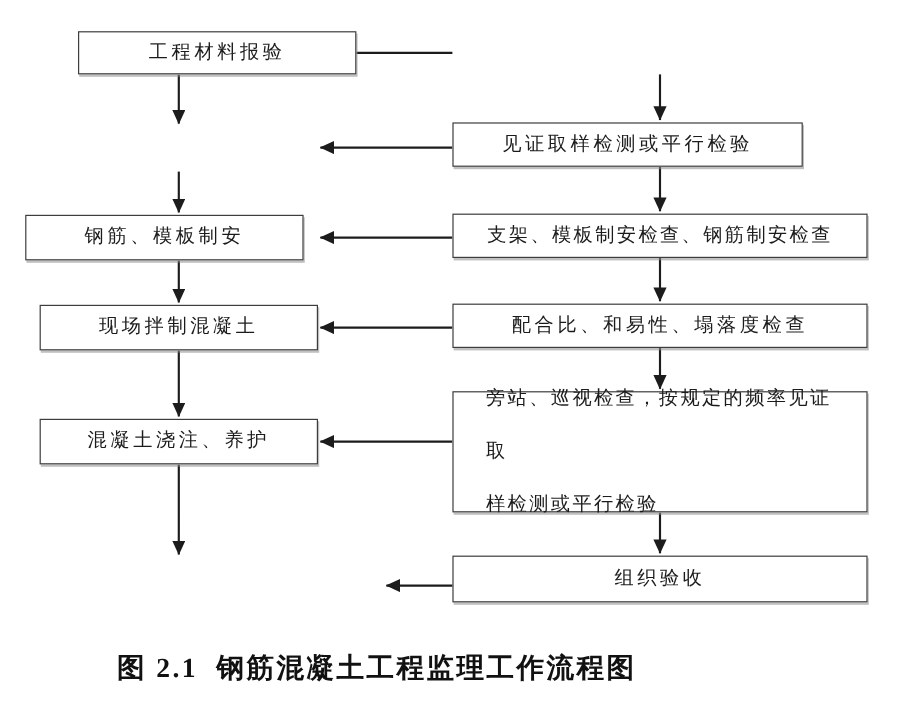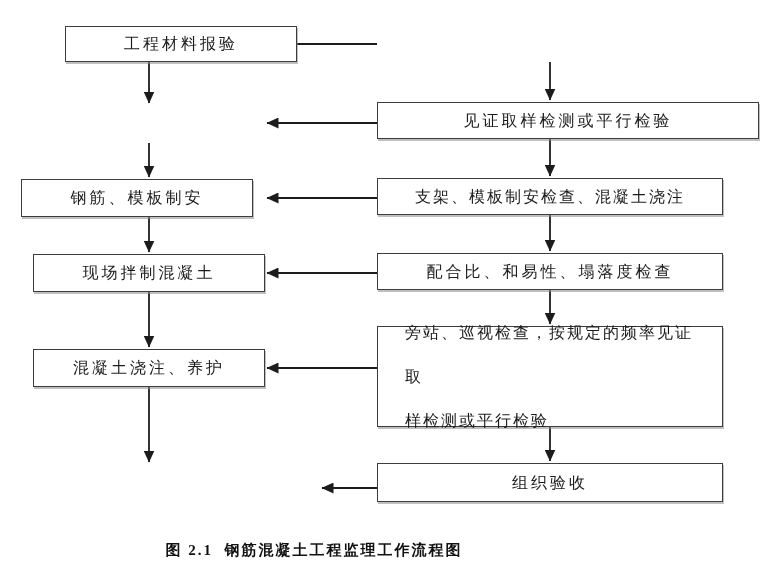--- a/index.html
+++ b/index.html
@@ -40,31 +40,31 @@
   }
   
   .b-l1 { left: 33px;  top: 26px;  width: 232px; height: 36px; margin-left: 32px; }
   .b-l2 { left: 33px;  top: 105px; width: 232px; height: 38px; }
   .b-l3 { left: 21px;  top: 179px; width: 232px; height: 38px; }
   .b-l4 { left: 33px;  top: 254px; width: 232px; height: 38px; }
   .b-l5 { left: 33px;  top: 349px; width: 232px; height: 38px; }
   .b-l6 { left: 33px;  top: 464px; width: 287px; height: 37px; letter-spacing: 2px; }
   
   .b-r1 { left: 377px; top: 28px;  width: 346px; height: 34px; letter-spacing: 2px; }
-  .b-r2 { left: 377px; top: 102px; width: 382px; height: 37px; }
+  .b-r2 { left: 377px; top: 102px; width: 292px; height: 37px; }
   .b-r3 { left: 377px; top: 178px; width: 346px; height: 37px; letter-spacing: 2px; }
   .b-r4 { left: 377px; top: 253px; width: 346px; height: 37px; }
   .b-r5 { left: 377px; top: 326px; width: 346px; height: 101px; letter-spacing: 2px; }
   .b-r6 { left: 377px; top: 463px; width: 346px; height: 39px; }
   .caption {
     position: absolute;
     left: 0; top: 541px;
     width: 628px;
     text-align: center;
-    font-size: 15px;
+    font-size: 23px;
     font-weight: bold;
     letter-spacing: 2px;
     color: #111111;
     white-space: pre;
   }
 </style>
 </head>
 <body>
 
 <div class="stage">
@@ -112,21 +112,21 @@
       <span>现场拌制混凝土</span>
     </div>
   <div class="box b-l5">
       <span>混凝土浇注、养护</span>
     </div>
 
   <div class="box b-r2">
       <span>见证取样检测或平行检验</span>
     </div>
   <div class="box b-r3">
-      <span>支架、模板制安检查、混凝土浇注</span>
+      <span>支架、模板制安检查、钢筋制安检查</span>
     </div>
   <div class="box b-r4">
       <span>配合比、和易性、塌落度检查</span>
     </div>
   <div class="box b-r5 multiline"><span>旁站、巡视检查，按规定的频率见证取
 样检测或平行检验</span></div>
   <div class="box b-r6">
       <span>组织验收</span>
     </div>
 

